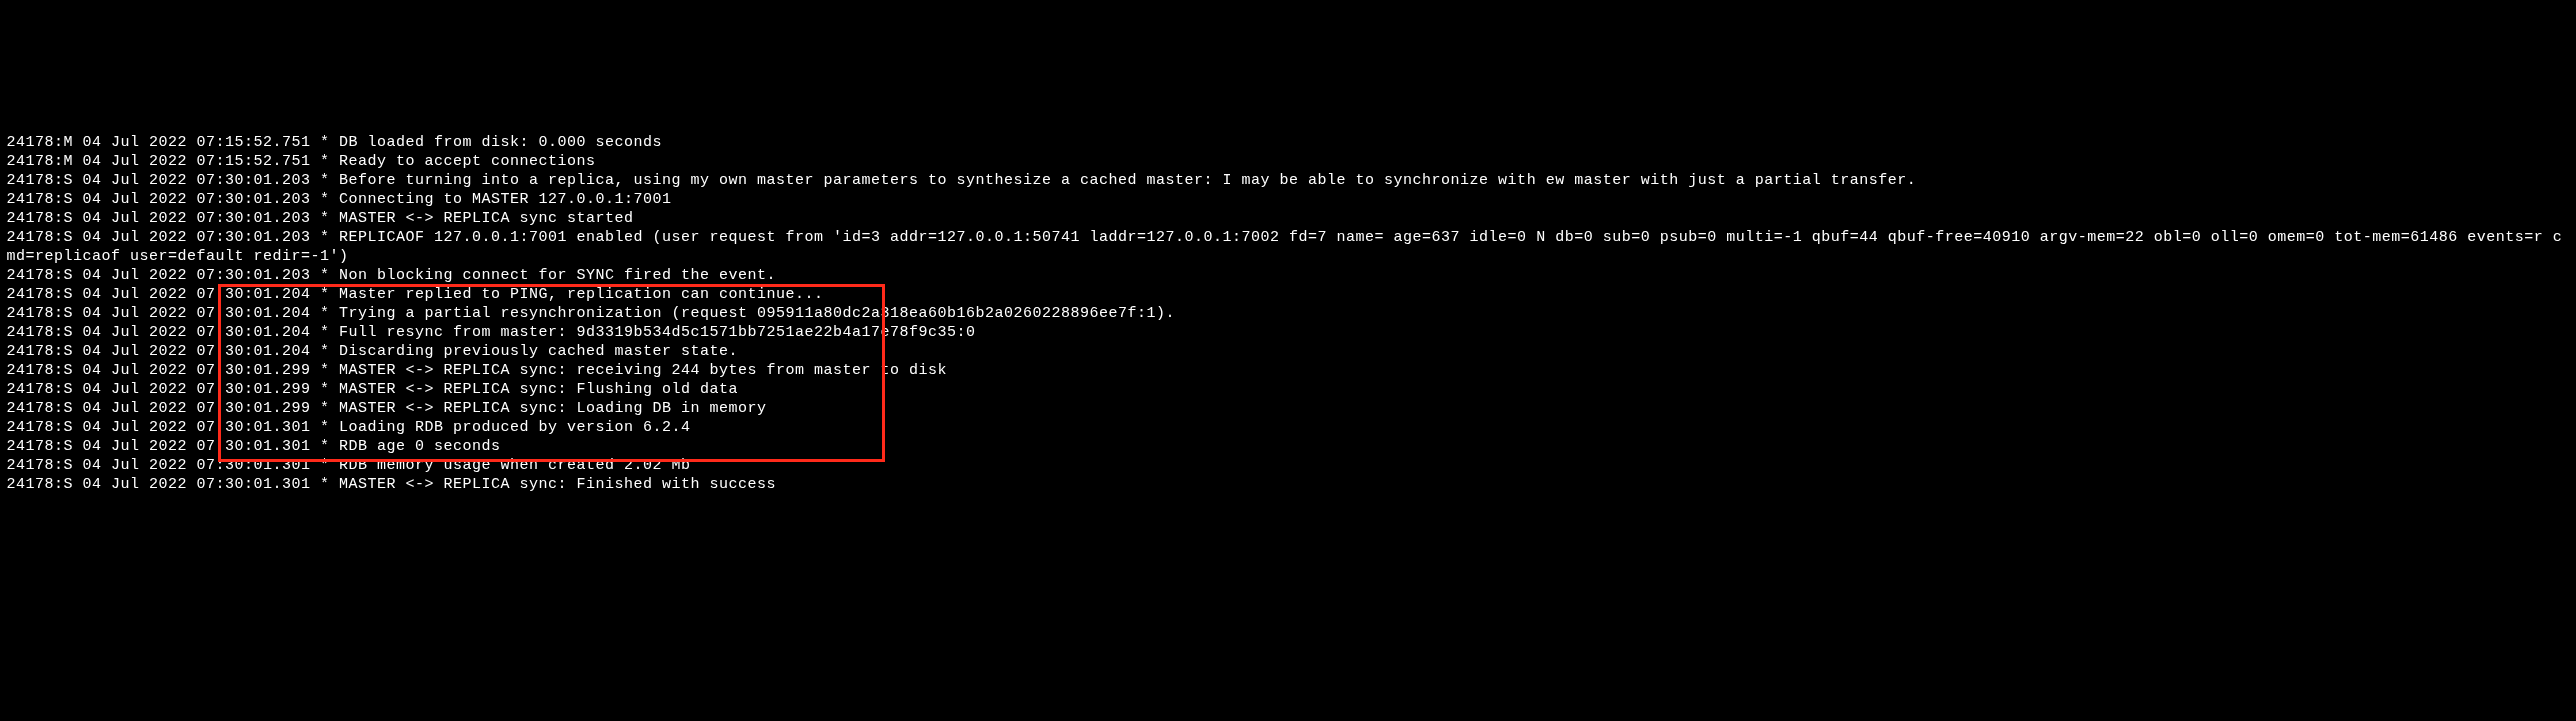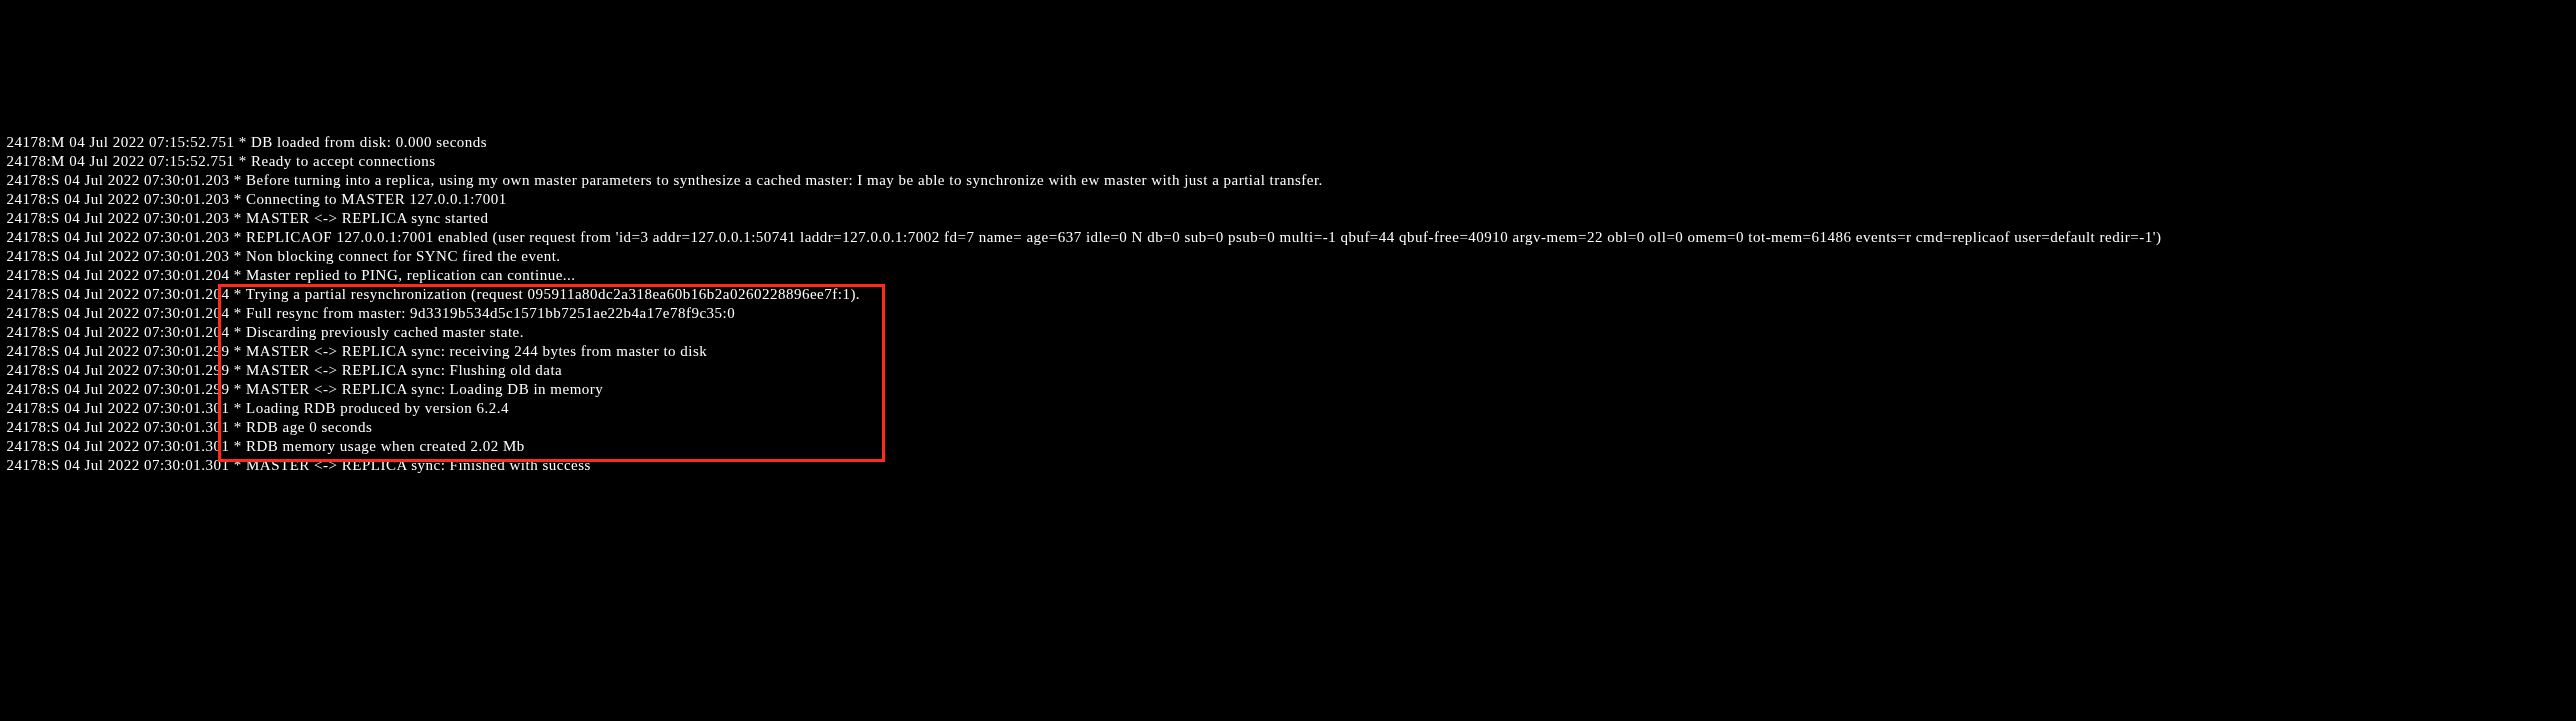--- a/index.html
+++ b/index.html
@@ -19,21 +19,20 @@
     height: 721px;
     padding: 0 6.4px;
     box-sizing: border-box;
     letter-spacing: 0.5px;
   }
   .line {
     white-space: pre-wrap;
     word-break: break-all;
     position: relative;
     z-index: 1;
-    font-family: Liberation Serif, serif;
   }
   #highlight-box {
     position: absolute;
     border: 3.2px solid #ff2a1a;
     left: 218px;
     top: 189px;
     width: 661px;
     height: 172px;
     z-index: 5;
     pointer-events: none;

